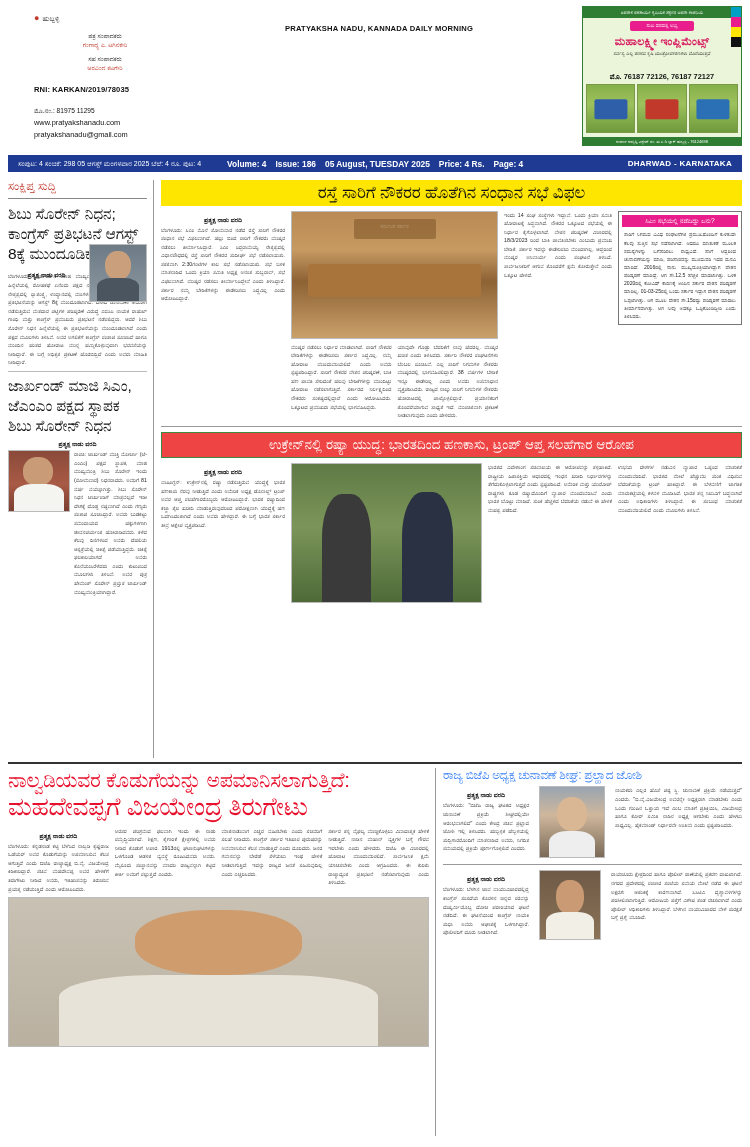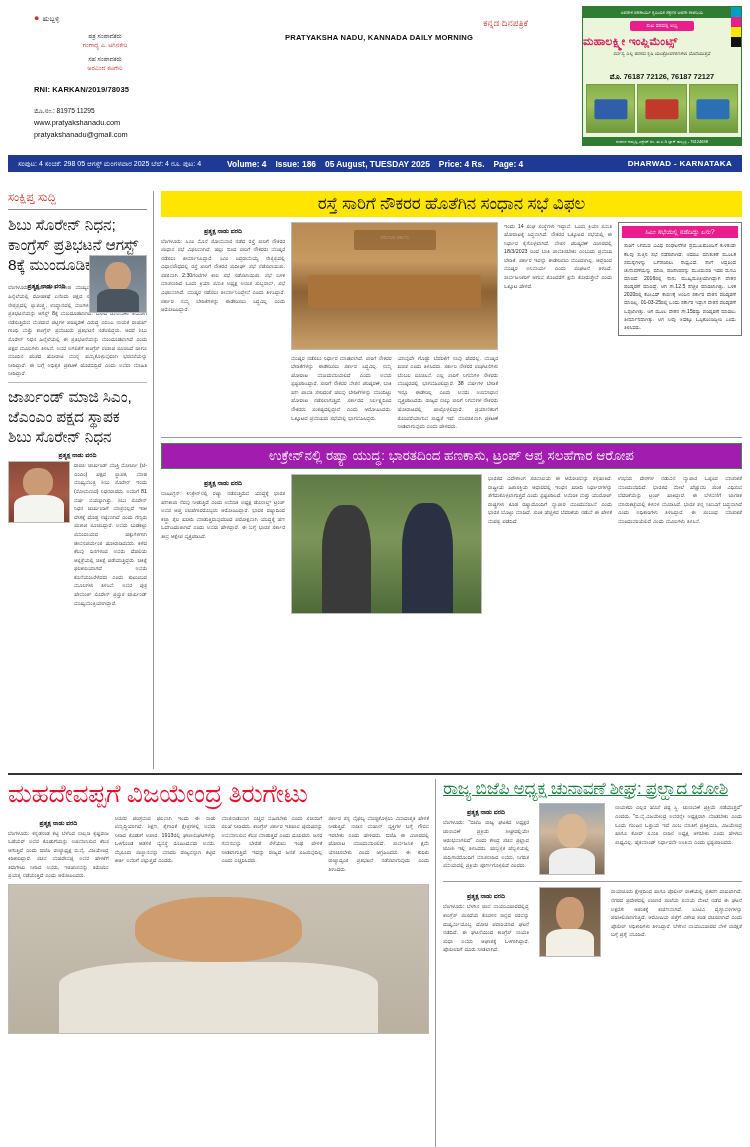--- a/index.html
+++ b/index.html
@@ -31,21 +31,21 @@
     letter-spacing: 1px; line-height: 1.05; white-space: nowrap;
   }
   .logo-sub1 { font-size: 9px; color:#c0392b; text-align:right; padding-right: 54px; margin-top: -2px; }
   .logo-sub2 { font-size: 7.6px; font-weight:bold; color:#111; margin-top: 4px; letter-spacing:.2px;}
 
   .mh-ad { width: 160px; height: 140px; border: 1px solid #2e7d32; position:relative; overflow:hidden; background:#eaf5d9; }
   .ad-strip { position:absolute; right:0; top:0; width:10px; height:60px; }
   .ad-strip i { display:block; height:10px; }
   .ad-top { background:#2e7d32; color:#fff; font-size:4.6px; text-align:center; padding:2.5px 2px; line-height:1.2; }
   .ad-pink { background:#e91e8c; color:#fff; font-size:5px; text-align:center; margin:3px auto 0; width:64px; padding:1.5px 0; border-radius:2px;}
-  .ad-title { color:#d81b60; font-weight:bold; font-size:11px; margin-top:4px; letter-spacing:.2px;}
+  .ad-title { color:#d81b60; font-weight:bold; font-size:11px; text-align:center; margin-top:4px; letter-spacing:.2px;}
   .ad-desc { font-size:4.8px; text-align:center; color:#222; margin-top:3px; }
   .ad-phone { font-size:7.4px; font-weight:bold; text-align:center; color:#111; margin-top:16px; }
   .ad-imgs { display:flex; gap:2px; padding:3px 3px 0; height:52px; }
   .ad-im { flex:1; border:1px solid #7a9a4a; position:relative; overflow:hidden;
            background: linear-gradient(180deg,#86b04a 0%, #9dc15c 40%, #6f9a3c 100%); }
   .ad-im .mach { position:absolute; left:50%; top:52%; transform:translate(-50%,-50%); width:70%; height:42%; border-radius:2px; }
   .ad-im.a .mach { background:#2f5fa8; }
   .ad-im.b .mach { background:#c0392b; }
   .ad-im.c .mach { background:#2b6fb5; }
   .ad-foot { background:#2e7d32; color:#fff; font-size:4px; text-align:center; padding:1.5px; position:absolute; bottom:0; left:0; right:0;}
@@ -53,21 +53,21 @@
   
   .infobar {
     background:#1f3a93; color:#fff; height:17px; display:flex; align-items:center;
     padding: 0 10px; margin-top: 3px; gap: 0;
   }
   .ib-kn { font-size: 7px; flex: 0 0 auto; }
   .ib-en { font-size: 8.4px; font-weight: bold; margin-left: 26px; display:flex; gap:9px; }
   .ib-place { margin-left:auto; font-size: 8px; font-weight:bold; letter-spacing:.3px;}
 
   
-  .body-wrap { display:flex; margin-top: 19px; height: 578px; }
+  .body-wrap { display:flex; margin-top: 8px; height: 578px; }
   .col-left { width: 146px; padding-right: 6px; border-right: 1px solid #999; }
   .col-main { flex:1; padding-left: 7px; }
 
   .sec-label { color:#c0392b; font-size: 11.5px; padding-bottom:2px; }
   .rule { border-bottom: 1px solid #888; margin: 3px 0 5px; }
   .rule-thin { border-bottom: 1px solid #bbb; margin: 4px 0; }
 
   .brief-head { font-size: 15.5px; color:#111; line-height: 1.28; letter-spacing:-.2px; }
   .byline { font-size:6.2px; font-weight:bold; text-align:center; color:#111; margin:5px 0 2px; }
 
@@ -77,34 +77,34 @@
 
   .yellow-band {
     background:#ffe600; color:#111; font-size: 17px; text-align:center;
     padding: 3px 4px; line-height:1.15; letter-spacing:-.2px;
   }
   .mega-head {
     color:#e8112d; font-size: 30px; text-align:center; line-height:1.12;
     margin-top: 2px; letter-spacing:-.4px; font-weight:bold;
   }
   .green-band {
-    background:#a21caf; color:#fff; font-size:13.5px; text-align:center;
+    background:#ef4444; color:#fff; font-size:13.5px; text-align:center;
     padding: 4px 4px; line-height:1.2; border:1px solid #3d8b40;
   }
 
   .pinkbox { border:1px solid #777; padding:3px; }
   .pinkbox-h { background:#e91e8c; color:#fff; font-size:6.6px; text-align:center; padding:2.5px 2px; line-height:1.2;}
   .pinkbox-b { font-size:5.1px; line-height:1.6; text-align:justify; padding:3px 2px 1px; color:#222;}
 
   .main-row { display:flex; gap:6px; }
   .mr-col { }
 
   .bighead-red { color:#e8112d; font-size: 20.5px; line-height:1.18; letter-spacing:-.3px; }
   .bighead-red.big2 { font-size: 25px; }
-  .bighead-blue { color:#15803d; font-size: 17px; line-height:1.2; letter-spacing:-.3px;text-decoration:underline;}
+  .bighead-blue { color:#3b82f6; font-size: 12px; line-height:1.2; letter-spacing:-.3px;}
 
   .sec-divider { border-top:1px solid #999; margin:6px 0 5px; }
 
   
   .bottom { display:flex; margin-top: 4px; height: 368px; }
   .bl { width: 428px; padding-right:6px; border-right:1px solid #999; }
   .br { flex:1; padding-left:7px; }
   .br-split { border-top:1px solid #999; margin:6px 0 5px; }
 
   
@@ -151,21 +151,20 @@
       </div>
       <div class="mh-rni">RNI: KARKAN/2019/78035</div>
       <div class="mh-contact">
         <div class="ph">ಮೊ.ನಂ.: 81975 11295</div>
         <div>www.pratyakshanadu.com</div>
         <div>pratyakshanadu@gmail.com</div>
       </div>
     </div>
 
     <div class="mh-center">
-      <div class="logo-sub1">ಕನ್ನಡ ದಿನಪತ್ರಿಕೆ</div>
       <div class="logo-sub2">PRATYAKSHA NADU, KANNADA DAILY MORNING</div>
     </div>
 
     <div class="mh-ad">
       <div class="ad-top">ಅವರೇಕ ಸಹಕಾರ್ಯ ಕೃಷಿಯಕ ಸೆಕ್ಟರನ ಅವರೇ ಕಂಪನಿಯ</div>
       <div class="ad-pink">ಸುಖ ದರದಲ್ಲಿ ಲಭ್ಯ</div>
       <div class="ad-title">ಮಹಾಲಕ್ಷ್ಮೀ ಇಂಪ್ಲಿಮೆಂಟ್ಸ್</div>
       <div class="ad-desc">ಸರ್ವಸ್ವ ಎಲ್ಲ ತರಹದ ಕೃಷಿ ಯಂತ್ರೋಪಕರಣಗಳು ದೊರೆಯುತ್ತವೆ</div>
       <div class="ad-phone">ಮೊ. 76187 72126, 76187 72127</div>
       <div class="ad-imgs">
@@ -288,20 +287,21 @@
         </div>
       </div>
     </div>
   </div>
 
   <div style="border-top:2px solid #333; margin-top:4px;"></div>
 
   <div class="bottom">
 
     <div class="bl">
+      <div class="bighead-red">ನಾಲ್ವಡಿಯವರ ಕೊಡುಗೆಯನ್ನು ಅಪಮಾನಿಸಲಾಗುತ್ತಿದೆ:</div>
       <div class="bighead-red big2">ಮಹದೇವಪ್ಪಗೆ ವಿಜಯೇಂದ್ರ ತಿರುಗೇಟು</div>
 
       <div class="main-row" style="margin-top:5px;">
         <div style="flex:1;">
           <div class="byline">ಪ್ರತ್ಯಕ್ಷ ನಾಡು ವರದಿ</div>
           <div class="kntext">ಬೆಂಗಳೂರು: ಕನ್ನಡನಾಡ ಕಟ್ಟಿ ಬೆಳೆಸಿದ ನಾಲ್ವಡಿ ಕೃಷ್ಣರಾಜ ಒಡೆಯರ್ ಅವರ ಕೊಡುಗೆಯನ್ನು ಅಪಮಾನಿಸುವ ಕೆಲಸ ಆಗುತ್ತಿದೆ ಎಂದು ಬಿಜೆಪಿ ರಾಜ್ಯಾಧ್ಯಕ್ಷ ಬಿ.ವೈ. ವಿಜಯೇಂದ್ರ ಕಿಡಿಕಾರಿದ್ದಾರೆ. ಸಚಿವ ಮಹದೇವಪ್ಪ ಅವರ ಹೇಳಿಕೆಗೆ ತಿರುಗೇಟು ನೀಡಿದ ಅವರು, ಇತಿಹಾಸವನ್ನು ತಿರುಚುವ ಪ್ರಯತ್ನ ನಡೆಯುತ್ತಿದೆ ಎಂದು ಆರೋಪಿಸಿದರು.</div>
         </div>
         <div style="flex:1;">
             <div class="kntext">ಅರಸರ ಪರಿಶ್ರಮದ ಫಲವಾಗಿ ಇಂದು ಈ ನಾಡು ಸಮೃದ್ಧಿಯಾಗಿದೆ. ಶಿಕ್ಷಣ, ಕೈಗಾರಿಕೆ ಕ್ಷೇತ್ರಗಳಲ್ಲಿ ಅವರು ನೀಡಿದ ಕೊಡುಗೆ ಅಪಾರ. 1913ರಲ್ಲಿ ಘಟಾನುಘಟಿಗಳನ್ನು ಒಳಗೊಂಡ ಆಡಳಿತ ವ್ಯವಸ್ಥೆ ರೂಪಿಸಿದವರು ಅವರು. ಮೈಸೂರು ಸಂಸ್ಥಾನವನ್ನು ಮಾದರಿ ರಾಜ್ಯವನ್ನಾಗಿ ಕಟ್ಟಿದ ಕೀರ್ತಿ ಅವರಿಗೆ ಸಲ್ಲುತ್ತದೆ ಎಂದರು.</div>
           </div>

